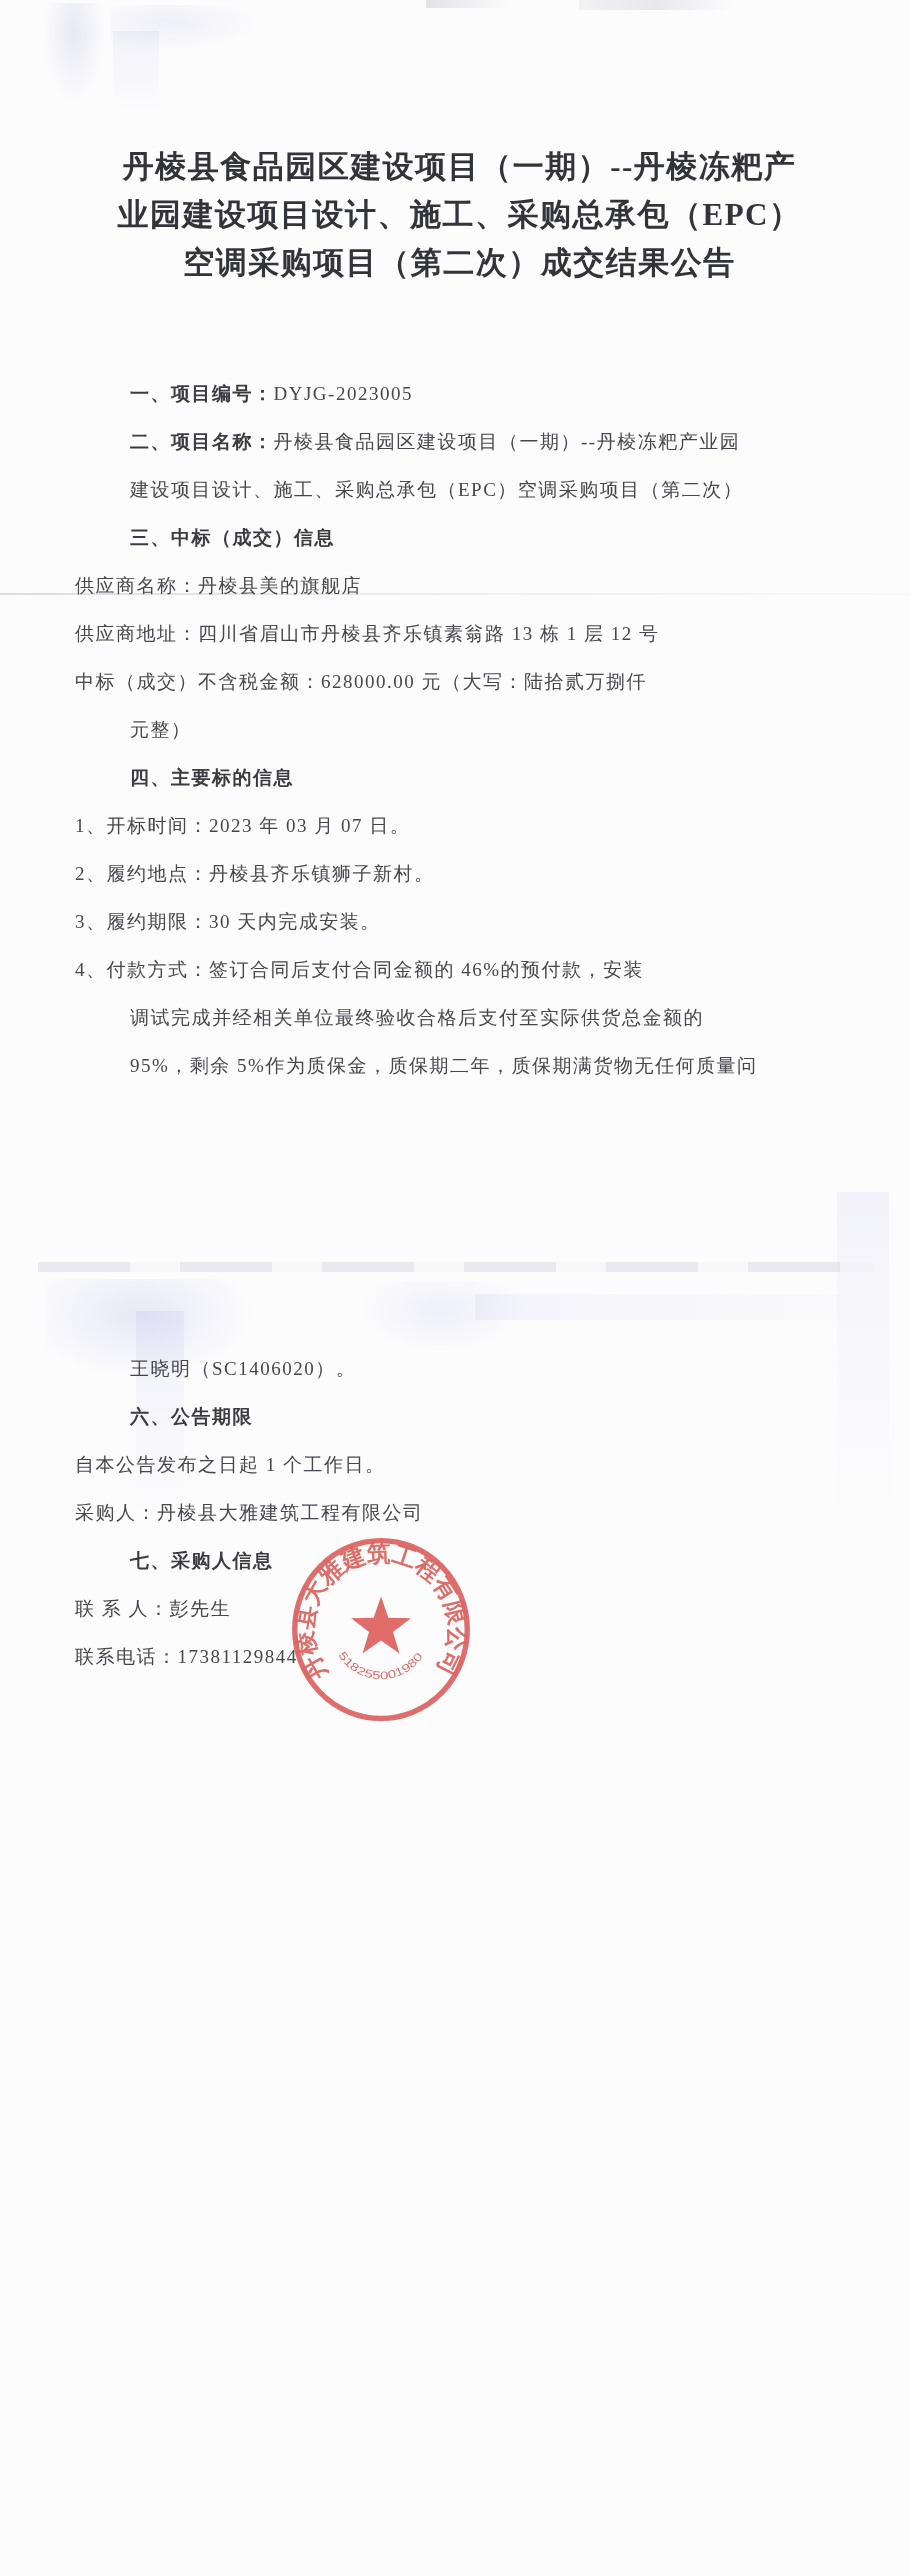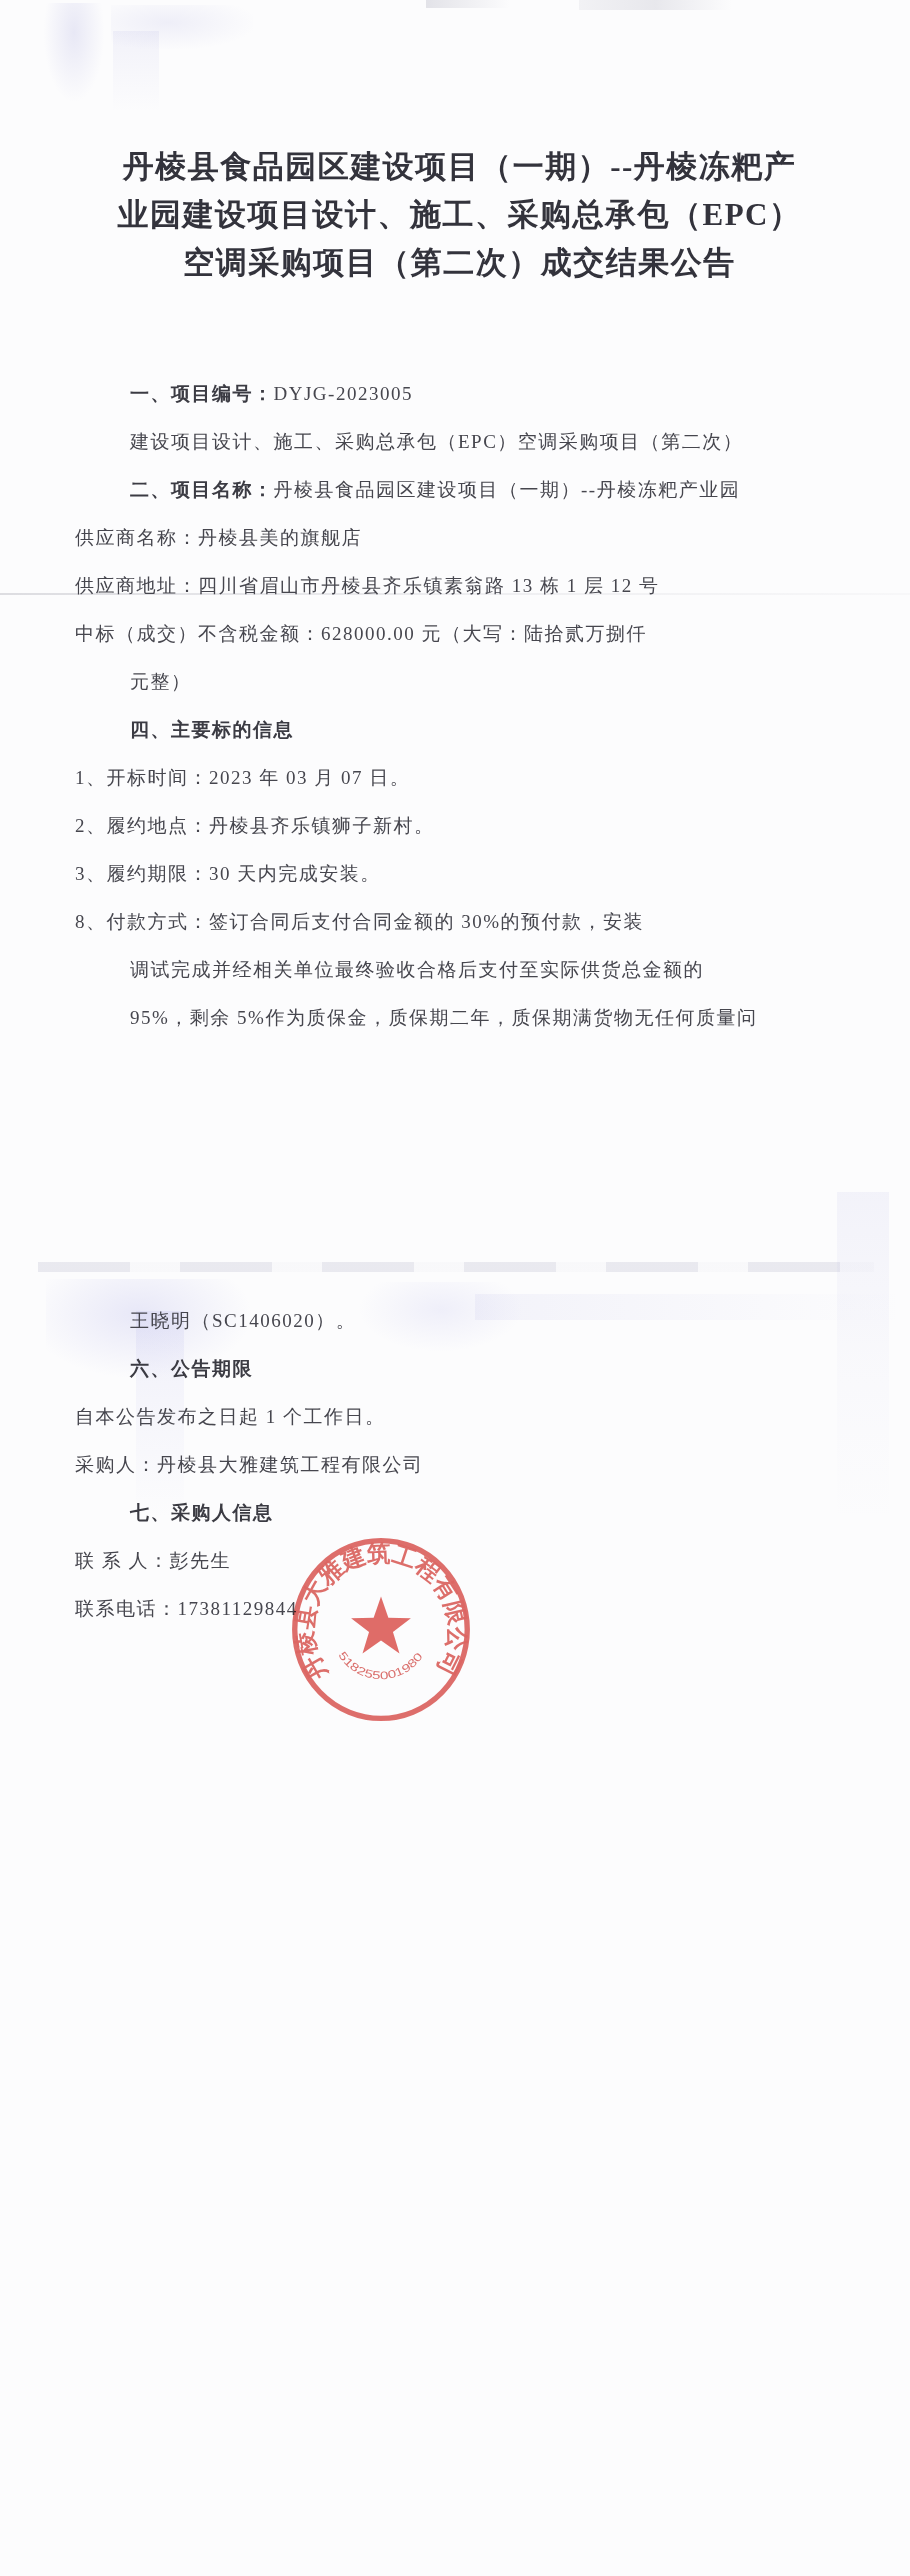--- a/index.html
+++ b/index.html
@@ -88,31 +88,32 @@
   <div class="artifact art-right-band"></div>
 
   <div id="title-block">
     <div>丹棱县食品园区建设项目（一期）--丹棱冻粑产</div>
     <div>业园建设项目设计、施工、采购总承包（EPC）</div>
     <div>空调采购项目（第二次）成交结果公告</div>
   </div>
 
   <div id="doc-body">
       <div class="line section"><span class="lbl">一、项目编号：</span><span class="txt">DYJG-2023005</span></div>
+      <div class="line section"><span class="lbl">二、项目名称：</span><span class="txt">丹棱县食品园区建设项目（一期）--丹棱冻粑产业园</span></div>
       <div class="line flush"><span class="txt">建设项目设计、施工、采购总承包（EPC）空调采购项目（第二次）</span></div>
-      <div class="line section"><span class="lbl">二、项目名称：</span><span class="txt">丹棱县食品园区建设项目（一期）--丹棱冻粑产业园</span></div>
+      <div class="line section"><span class="lbl">三、中标（成交）信息</span></div>
       <div class="line detail"><span class="txt">供应商名称：丹棱县美的旗舰店</span></div>
       <div class="line detail"><span class="txt">供应商地址：四川省眉山市丹棱县齐乐镇素翁路 13 栋 1 层 12 号</span></div>
       <div class="line detail"><span class="txt">中标（成交）不含税金额：628000.00 元（大写：陆拾贰万捌仟</span></div>
       <div class="line flush"><span class="txt">元整）</span></div>
       <div class="line section"><span class="lbl">四、主要标的信息</span></div>
       <div class="line detail"><span class="txt">1、开标时间：2023 年 03 月 07 日。</span></div>
       <div class="line detail"><span class="txt">2、履约地点：丹棱县齐乐镇狮子新村。</span></div>
       <div class="line detail"><span class="txt">3、履约期限：30 天内完成安装。</span></div>
-      <div class="line detail"><span class="txt">8、付款方式：签订合同后支付合同金额的 30%的预付款，安装</span></div>
+      <div class="line detail"><span class="txt">4、付款方式：签订合同后支付合同金额的 46%的预付款，安装</span></div>
       <div class="line flush"><span class="txt">调试完成并经相关单位最终验收合格后支付至实际供货总金额的</span></div>
       <div class="line flush"><span class="txt">95%，剩余 5%作为质保金，质保期二年，质保期满货物无任何质量问</span></div>
       <div class="line gap"></div>
       <div class="line flush"><span class="txt">王晓明（SC1406020）。</span></div>
       <div class="line section"><span class="lbl">六、公告期限</span></div>
       <div class="line detail"><span class="txt">自本公告发布之日起 1 个工作日。</span></div>
       <div class="line detail"><span class="txt">采购人：丹棱县大雅建筑工程有限公司</span></div>
       <div class="line section"><span class="lbl">七、采购人信息</span></div>
       <div class="line detail"><span class="txt">联 系 人：彭先生</span></div>
       <div class="line detail"><span class="txt">联系电话：17381129844</span></div>

